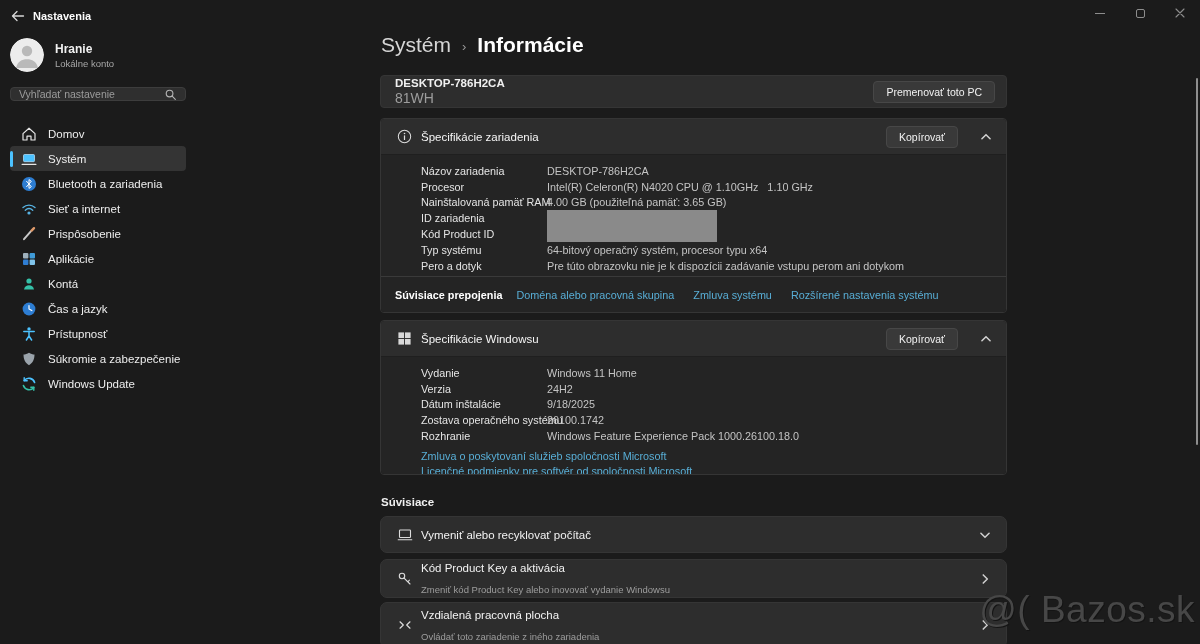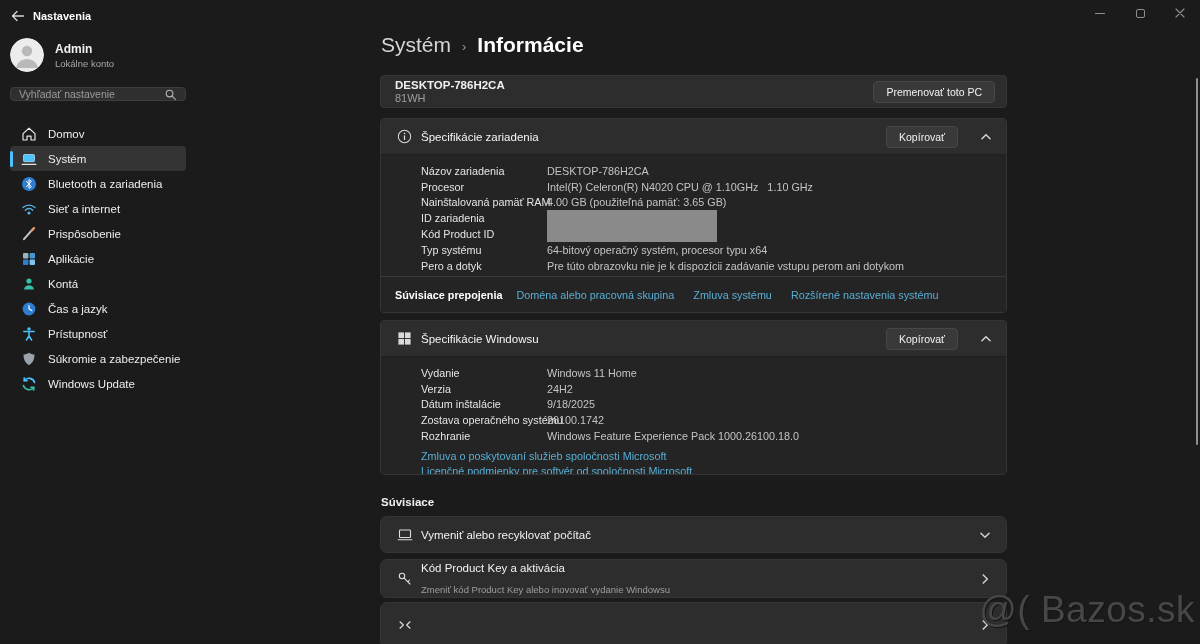--- a/index.html
+++ b/index.html
@@ -45,21 +45,21 @@
   
   .breadcrumb { position:absolute; left:381px; top:33px; display:flex; align-items:center; }
   .crumb-parent { font-size:21px; color:#d6d6d6; }
   .crumb-sep { font-size:13px; color:#9a9a9a; margin:3px 11px 0; }
   .crumb-current { font-size:21px; font-weight:700; color:#ffffff; }
 
   .device-card { position:absolute; left:380px; top:75px; width:627px; height:33px;
     background:#2d2d2d; border:1px solid #353535; border-radius:4px;
     display:flex; align-items:center; padding:0 11px 0 14px; }
   .device-name { font-size:11.5px; font-weight:700; }
-  .device-model { font-size:11px; color:#9d9d9d; margin-top:1px; }
+  .device-model { font-size:14px; color:#9d9d9d; margin-top:1px; }
   .btn { background:#393939; border:1px solid #474747; color:#f2f2f2;
     font-size:10.5px; padding:4px 12px; border-radius:4px; font-family:Liberation Sans, sans-serif; cursor:pointer; white-space:nowrap; }
   .rename-btn { margin-left:auto; }
 
   .expander { position:absolute; left:380px; width:627px; border:1px solid #353535;
     border-radius:4px; overflow:hidden; display:flex; flex-direction:column; }
   #exp-device  { top:118px; height:195px; }
   #exp-windows { top:320px; height:155px; }
   .exp-header { height:36px; flex-shrink:0; background:#2d2d2d; display:flex;
     align-items:center; padding:0 13px 0 16px; border-bottom:1px solid #1f1f1f; }
@@ -128,21 +128,21 @@
 
 <div class="user">
   <div class="avatar">
     <svg viewBox="0 0 34 34">
         <circle cx="17" cy="17" r="17" fill="#ececec"></circle>
         <circle cx="17" cy="13" r="5.2" fill="#b9b9b9"></circle>
         <path d="M6 30 C7.6 23.5 11.8 21.3 17 21.3 C22.2 21.3 26.4 23.5 28 30 Z" fill="#b9b9b9"></path>
       </svg>
   </div>
   <div>
-    <div class="user-name">Admin</div>
+    <div class="user-name">Hranie</div>
     <div class="user-sub">Lokálne konto</div>
   </div>
 </div>
 
 <div class="search">
   <input type="text" placeholder="Vyhľadať nastavenie" style="">
   <svg width="13" height="13" viewBox="0 0 14 14">
       <circle cx="6" cy="6" r="3.6" fill="none" stroke="#b5b5b5" stroke-width="1.2"></circle>
       <path d="M8.8 8.8 L12.2 12.2" stroke="#b5b5b5" stroke-width="1.2" stroke-linecap="round"></path>
     </svg>
@@ -369,20 +369,24 @@
   <svg class="card-chevron" viewBox="0 0 12 12">
       <path d="M4.5 2.5 L8 6 L4.5 9.5" stroke="#d0d0d0" stroke-width="1.3" fill="none" stroke-linecap="round" stroke-linejoin="round"></path>
     </svg>
 </div>
 
 <div class="action-card" id="card-remote">
   <svg class="card-icon" viewBox="0 0 16 16">
       <path d="M3 4.8 L6.3 8 L3 11.2" fill="none" stroke="#dcdcdc" stroke-width="1.2" stroke-linecap="round" stroke-linejoin="round"></path>
       <path d="M13 4.8 L9.7 8 L13 11.2" fill="none" stroke="#dcdcdc" stroke-width="1.2" stroke-linecap="round" stroke-linejoin="round"></path>
     </svg>
+  <div class="card-text">
+    <div class="card-title">Vzdialená pracovná plocha</div>
+    <div class="card-sub">Ovládať toto zariadenie z iného zariadenia</div>
+  </div>
   <svg class="card-chevron" viewBox="0 0 12 12">
       <path d="M4.5 2.5 L8 6 L4.5 9.5" stroke="#d0d0d0" stroke-width="1.3" fill="none" stroke-linecap="round" stroke-linejoin="round"></path>
     </svg>
 </div>
 
 <div class="scroll-thumb"></div>
 
 <div class="watermark">@( Bazos.sk</div>
 
 </body></html>

